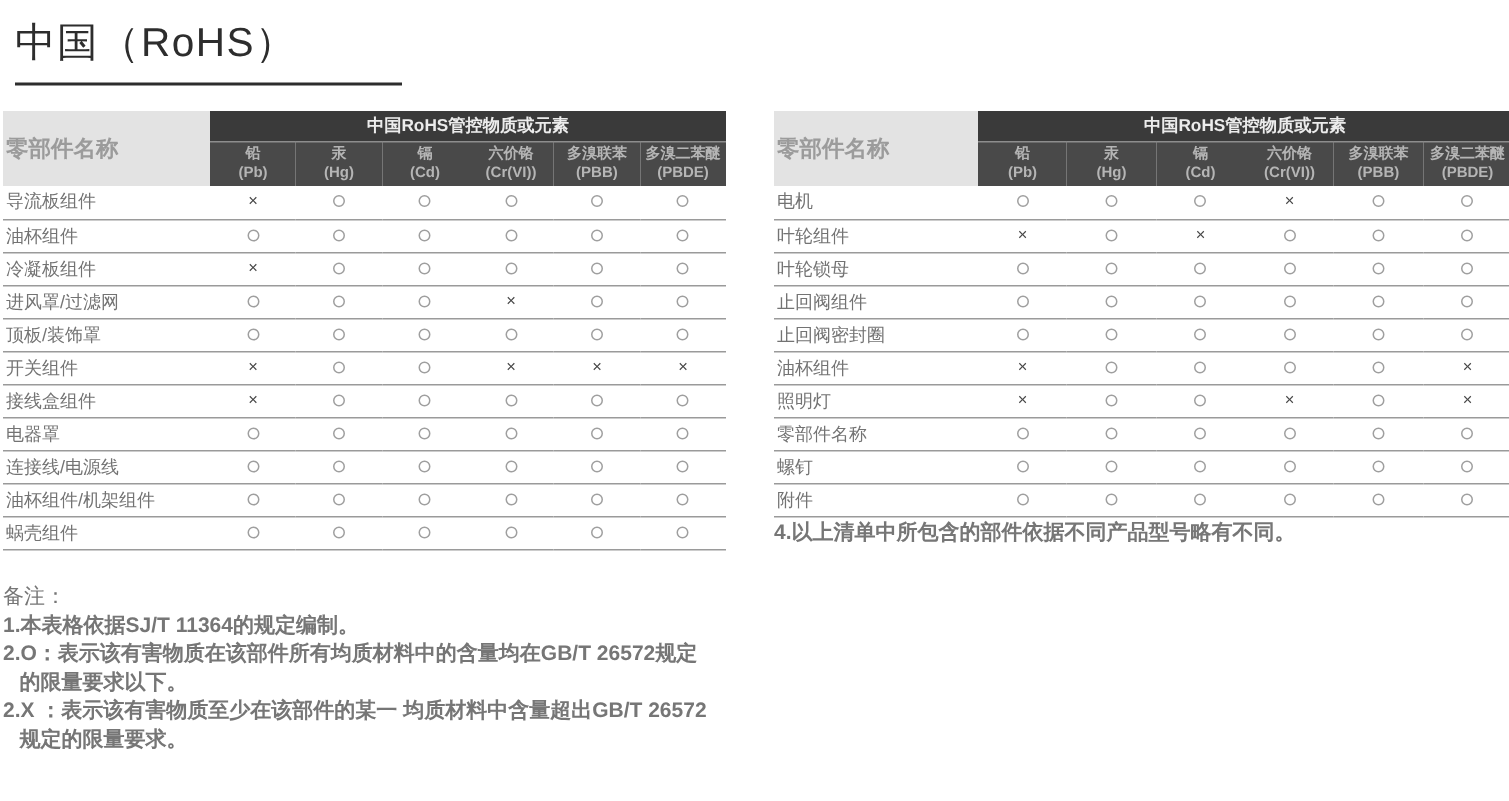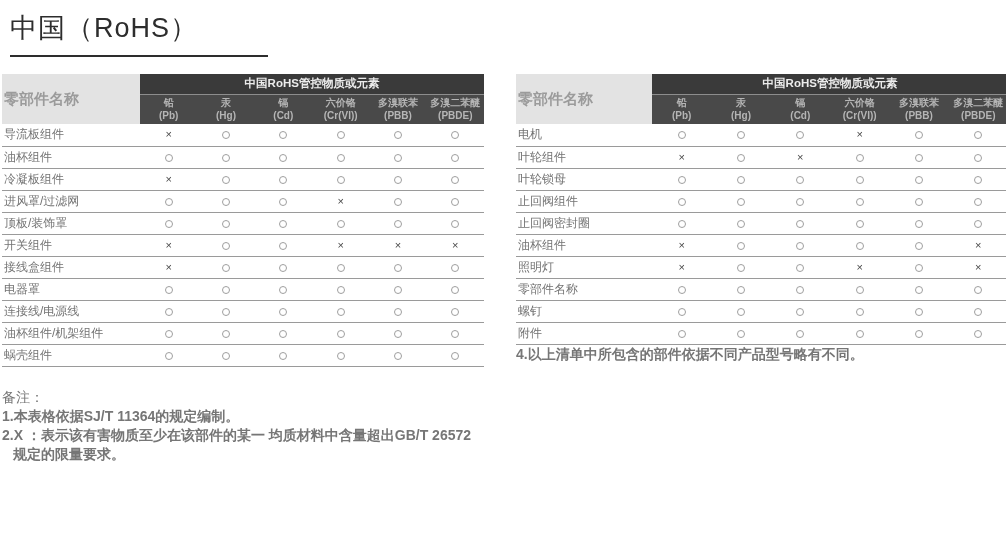--- a/index.html
+++ b/index.html
@@ -201,20 +201,21 @@
               <td class="mark-cell"><span class="ring"></span></td>
               <td class="mark-cell"><span class="ring"></span></td>
               <td class="mark-cell"><span class="ring"></span></td>
             </tr>
           </tbody>
       </table>
 
       <div class="notes notes-left">
         <div class="note-title">备注：</div>
         <div class="note-item">1.本表格依据SJ/T 11364的规定编制。</div>
+        <div class="note-item">2.O：表示该有害物质在该部件所有均质材料中的含量均在GB/T 26572规定的限量要求以下。</div>
         <div class="note-item">2.X ：表示该有害物质至少在该部件的某一 均质材料中含量超出GB/T 26572规定的限量要求。</div>
       </div>
     </div>
 
     <div class="col-right">
       <table>
         <colgroup>
             <col style="width:136px">
           </colgroup>
         <thead>

